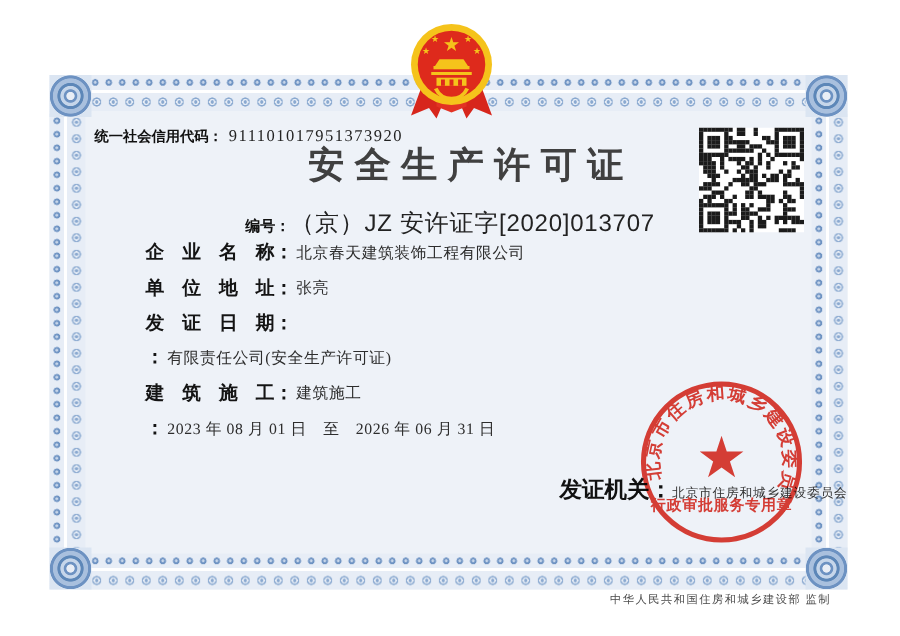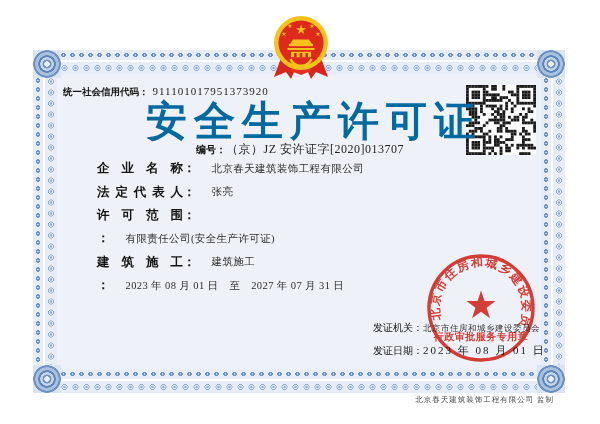--- a/index.html
+++ b/index.html
@@ -34,36 +34,36 @@
       radial-gradient(circle at 50% 50%, #e9eef6 2.5px, #6d92c2 3px 4.2px, #c6d6ea 4.8px 6.5px,
         #5d87b8 7px 8.5px, #a9c0de 9px 11.5px, #6d92c2 12px 13.5px, #dbe5f2 14px);}
   .corner-tl{left:33px;top:50px;} .corner-tr{left:537px;top:50px;}
   .corner-bl{left:33px;top:365px;} .corner-br{left:537px;top:365px;}
 
   .content{position:absolute;left:0;top:0;width:600px;height:424px;z-index:2;}
   .credit-line{position:absolute;left:63px;top:81px;white-space:nowrap;}
   .credit-label{font-size:9.5px;font-weight:bold;color:#111;}
   .credit-value{font-family:"Liberation Serif",serif;font-size:11px;color:#222;letter-spacing:1px;margin-left:4px;}
   .title-wrap{position:absolute;left:0;top:94px;width:600px;text-align:center;}
-  .cert-title{font-size:41px;font-weight:bold;color:#0369a1;letter-spacing:7px;text-indent:7px;
+  .cert-title{font-size:24px;font-weight:bold;color:#404040;letter-spacing:7px;text-indent:7px;
               font-family:"Liberation Sans",sans-serif;margin-left:28px;}
   .serial-line{position:absolute;left:0;top:139px;width:600px;text-align:center;white-space:nowrap;}
   .serial-label{font-size:10px;font-weight:bold;color:#111;}
-  .serial-value{font-family:Liberation Serif, serif;font-size:12px;color:#222;letter-spacing:0.5px;}
+  .serial-value{font-family:Liberation Sans, sans-serif;font-size:16px;color:#222;letter-spacing:0.5px;}
 
   .fields{position:absolute;left:97px;top:157px;}
   .frow{height:23.4px;display:flex;align-items:center;white-space:nowrap;}
   .flabel{display:inline-block;width:86px;font-size:12.5px;font-weight:bold;color:#141414;
           text-align:justify;text-align-last:justify;}
   .fcolon{font-size:12.5px;font-weight:bold;color:#141414;}
-  .fvalue{margin-left:16px;font-family:"Liberation Serif",serif;font-size:10.5px;color:#2d2d2d;letter-spacing:0.4px;}
+  .fvalue{margin-left:2px;font-family:"Liberation Serif",serif;font-size:10.5px;color:#2d2d2d;letter-spacing:0.4px;}
 
   .issuer-row{position:absolute;left:373px;top:317px;white-space:nowrap;}
   .date-row{position:absolute;left:373px;top:340px;white-space:nowrap;}
-  .brow-label{font-size:10px;font-weight:normal;color:#111;margin-top:47px;}
+  .brow-label{font-size:15px;font-weight:bold;color:#111;margin-top:47px;}
   .issuer-value{font-family:"Liberation Serif",serif;font-size:8.5px;color:#333;letter-spacing:0.5px;}
   .date-value{font-family:"Liberation Serif",serif;font-size:11px;color:#222;letter-spacing:2px;}
 
   .qr{position:absolute;left:466px;top:85px;width:70px;height:70px;z-index:2;}
   .emblem{position:absolute;left:269px;top:13px;z-index:5;}
   .stamp{position:absolute;left:424px;top:251px;z-index:4;opacity:0.88;mix-blend-mode:multiply;}
   .footer-note{position:absolute;right:46px;top:395px;font-family:"Liberation Serif",serif;
                font-size:7.5px;color:#4a4a4a;letter-spacing:1px;z-index:2;white-space:nowrap;}
 </style>
 </head>
@@ -422,51 +422,48 @@
       <span class="serial-label">编号：</span><span class="serial-value">（京）JZ 安许证字[2020]013707</span>
     </div>
 
     <div class="fields">
       <div class="frow">
         <span class="flabel">企业名称</span>
           <span class="fcolon">：</span>
           <span class="fvalue">北京春天建筑装饰工程有限公司</span>
       </div>
       <div class="frow">
-        <span class="flabel">法定代表人</span>
+        <span class="flabel">单位地址</span>
           <span class="fcolon">：</span>
           <span class="fvalue">张亮</span>
       </div>
       <div class="frow">
-        <span class="flabel">许可范围</span>
+        <span class="flabel">发证日期</span>
           <span class="fcolon">：</span>
       </div>
       <div class="frow">
           <span class="fcolon">：</span>
           <span class="fvalue">有限责任公司(安全生产许可证)</span>
       </div>
       <div class="frow">
         <span class="flabel">建筑施工</span>
           <span class="fcolon">：</span>
           <span class="fvalue">建筑施工</span>
       </div>
       <div class="frow">
           <span class="fcolon">：</span>
-          <span class="fvalue">2023 年 08 月 01 日　至　2027 年 07 月 31 日</span>
+          <span class="fvalue">2023 年 08 月 01 日　至　2026 年 06 月 31 日</span>
       </div>
     </div>
 
     <div class="issuer-row">
       <span class="brow-label">发证机关：</span><span class="issuer-value">北京市住房和城乡建设委员会</span>
     </div>
-    <div class="date-row">
-      <span class="brow-label">发证日期：</span><span class="date-value">2023 年 08 月 01 日</span>
-    </div>
-
-    <div class="footer-note">北京春天建筑装饰工程有限公司 监制</div>
+
+    <div class="footer-note">中华人民共和国住房和城乡建设部 监制</div>
   </div>
 
   <svg class="stamp" width="114" height="114" viewBox="0 0 114 114">
     <circle cx="57" cy="57" r="52" fill="none" stroke="#e0251a" stroke-width="3.4"></circle>
     <path id="stamp-arc" d="M 17.5,71.4 A 42,42 0 1 1 96.5,71.4" fill="none"></path>
     <text font-size="12" font-weight="bold" fill="#e0251a" letter-spacing="1.5">
       <textPath href="#stamp-arc" startOffset="3">北京市住房和城乡建设委员会</textPath>
     </text>
     <text x="57" y="67" text-anchor="middle" font-size="38" fill="#e0251a">★</text>
     <text x="57" y="89" text-anchor="middle" font-size="10" font-weight="bold" fill="#e0251a" letter-spacing="0.5">行政审批服务专用章</text>

